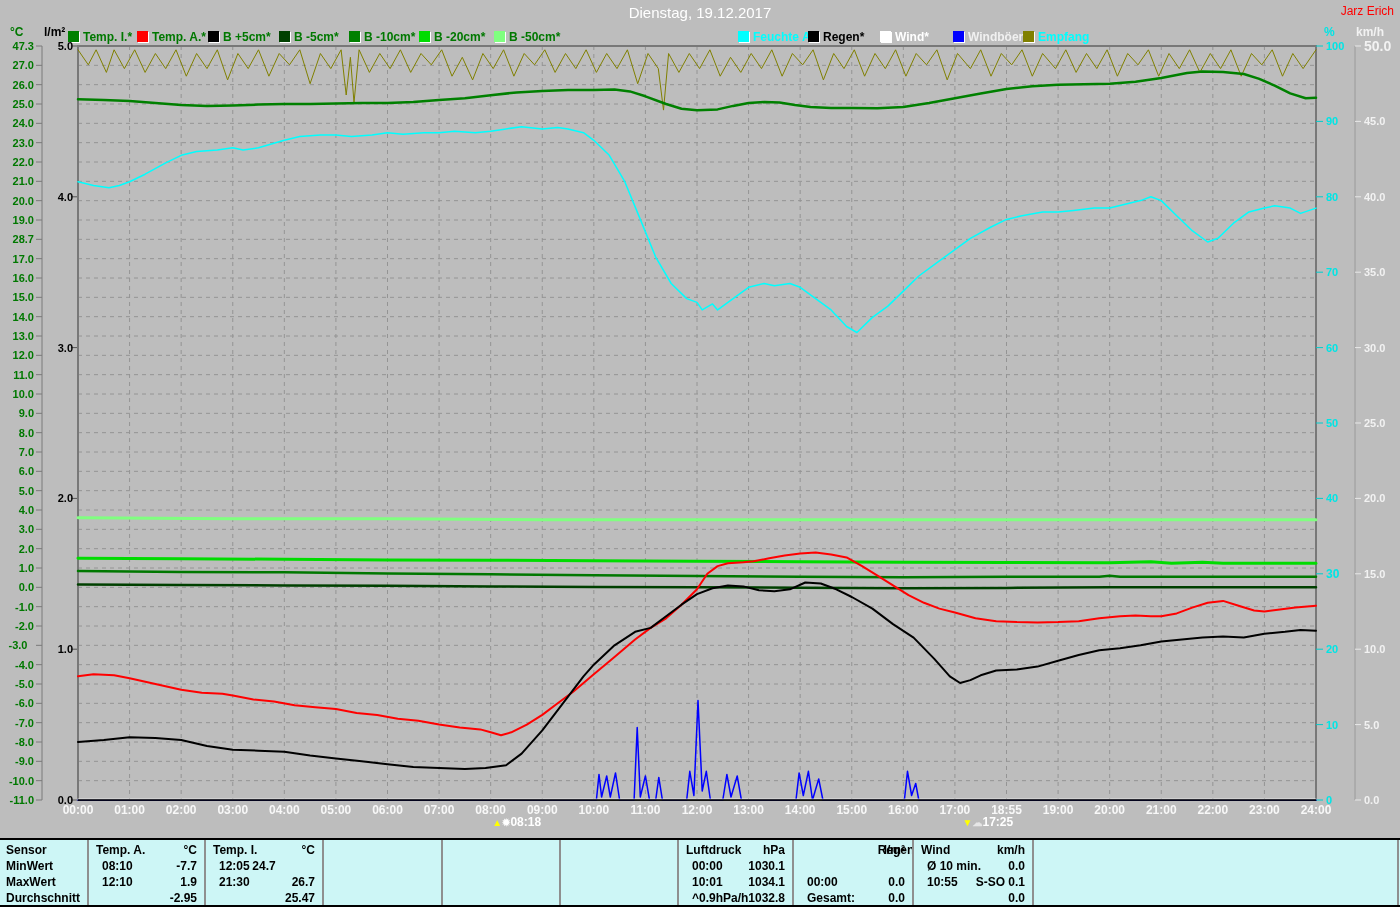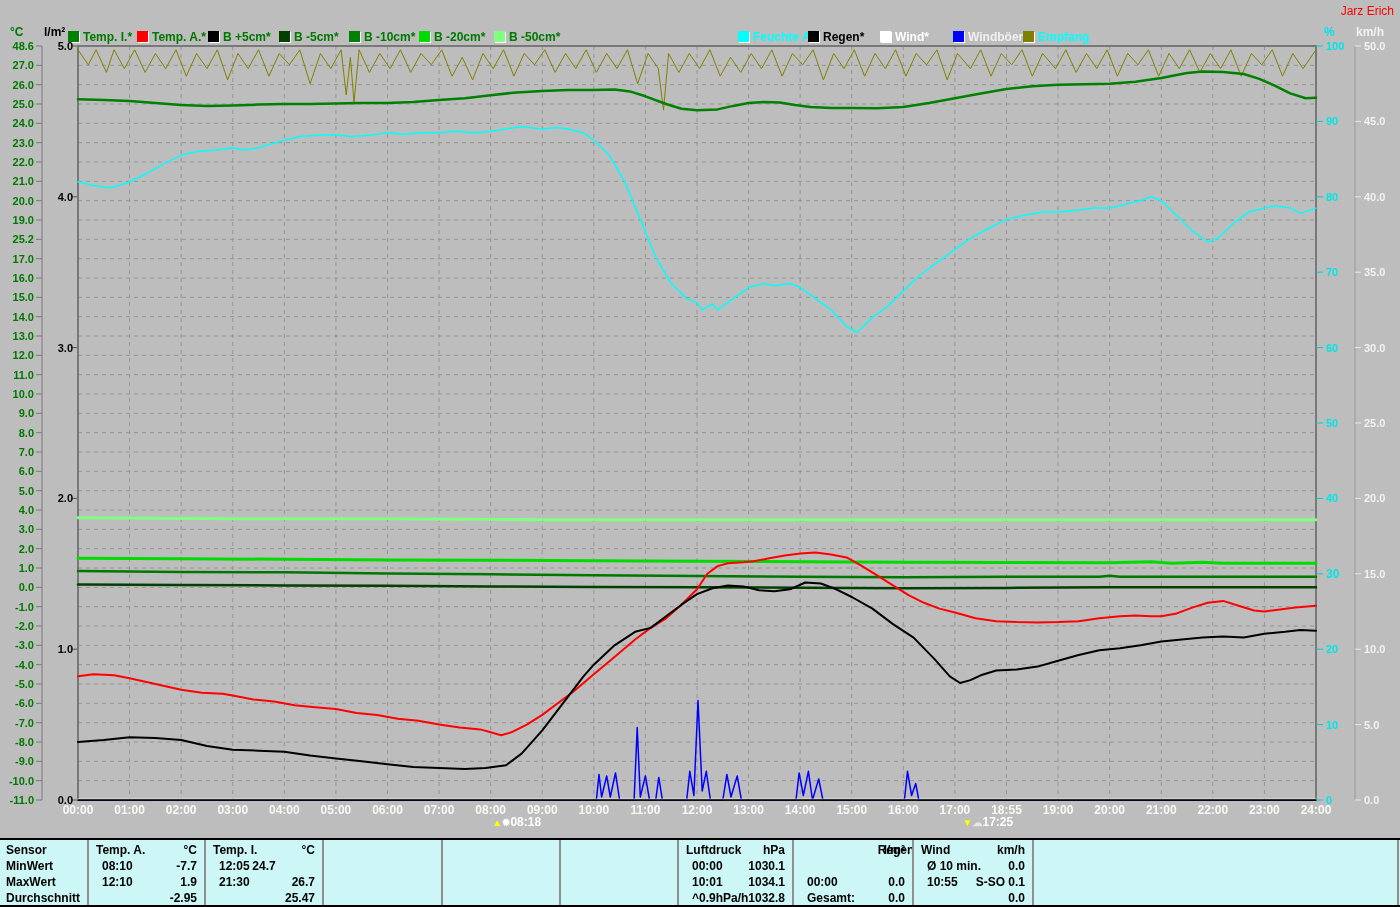--- a/index.html
+++ b/index.html
@@ -24,20 +24,21 @@
   .marker .mi{font-size:10px;}
   #stats-table{position:absolute;left:0;top:838px;width:1400px;height:69px;box-sizing:border-box;
                background:#cdf6f6;border-top:2px solid #000;border-bottom:2px solid #000;}
   .tsep{position:absolute;top:0;bottom:0;width:2px;background:#8f8f8f;}
   .tcell{position:absolute;font-size:12px;font-weight:bold;color:#000;line-height:14px;white-space:nowrap;}
 </style>
 </head>
 <body>
 
 <div class="screen">
+  <div class="title">Dienstag, 19.12.2017</div>
   <div class="author">Jarz Erich</div>
   <div class="unit unit-c">°C</div>
   <div class="unit unit-l">l/m²</div>
   <div class="unit unit-p">%</div>
   <div class="unit unit-k">km/h</div>
   <div id="legend">
       <div class="legend-item" style="left: 68px; color: rgb(0, 120, 0);"><span class="swatch" style="background: rgb(0, 128, 0);"></span><span>Temp. I.*</span></div>
       <div class="legend-item" style="left: 137px; color: rgb(0, 120, 0);"><span class="swatch" style="background: rgb(255, 0, 0);"></span><span>Temp. A.*</span></div>
       <div class="legend-item" style="left: 208px; color: rgb(0, 120, 0);"><span class="swatch" style="background: rgb(0, 0, 0);"></span><span>B +5cm*</span></div>
       <div class="legend-item" style="left: 279px; color: rgb(0, 120, 0);"><span class="swatch" style="background: rgb(0, 64, 0);"></span><span>B -5cm*</span></div>
@@ -191,52 +192,52 @@
       <polyline points="78.0,99.2 103.8,100.1 129.6,101.1 155.4,103.0 181.2,105.0 207.0,105.9 232.8,105.5 258.5,104.6 284.3,104.0 310.1,104.0 335.9,103.6 361.7,103.0 387.5,103.0 413.3,102.1 439.1,100.1 464.9,98.2 490.7,95.3 516.5,92.4 542.3,90.9 568.0,90.1 593.8,90.1 614.5,89.5 629.9,91.4 645.4,96.3 666.1,104.0 681.5,108.8 697.0,110.2 717.6,109.4 733.1,105.9 748.6,103.0 764.1,102.1 779.5,102.5 795.0,105.0 810.5,106.9 831.1,107.9 851.8,107.9 877.5,108.3 903.3,106.9 929.1,103.0 954.9,98.2 980.7,93.4 1006.5,88.9 1032.3,86.2 1058.1,84.7 1083.9,84.3 1109.7,83.7 1135.5,81.8 1161.3,77.9 1187.0,73.1 1202.5,71.5 1223.1,72.1 1243.8,74.0 1259.3,78.9 1274.7,85.6 1290.2,93.4 1305.7,98.2 1316.0,97.8" fill="none" stroke="#008000" stroke-width="2.5" stroke-linejoin="round" stroke-linecap="round"></polyline>
       <polyline points="78.0,181.7 93.5,185.5 109.0,187.8 119.3,185.5 129.6,181.7 145.1,174.2 165.7,162.9 181.2,155.3 196.6,151.6 217.3,150.1 232.8,147.8 243.1,150.1 258.5,147.8 284.3,140.3 299.8,136.5 320.4,135.0 335.9,135.0 351.4,136.5 372.0,135.0 387.5,132.7 403.0,134.2 423.6,132.7 439.1,132.7 454.6,131.2 475.2,132.7 490.7,131.2 506.1,128.9 521.6,126.7 542.3,128.9 557.7,127.4 568.0,128.9 583.5,132.7 593.8,140.3 609.3,155.3 624.8,181.7 640.3,219.4 655.7,257.1 671.2,283.5 686.7,298.6 697.0,302.4 702.2,309.9 712.5,303.9 717.6,309.9 733.1,298.6 748.6,287.3 764.1,283.5 774.4,285.8 789.9,283.5 800.2,287.3 815.6,298.6 831.1,309.9 846.6,326.5 856.9,332.5 872.4,317.4 887.9,306.1 903.3,291.1 918.8,276.0 939.4,260.9 954.9,249.6 970.4,238.3 991.0,227.0 1006.5,219.4 1022.0,215.7 1042.6,211.9 1058.1,211.9 1073.6,210.4 1094.2,208.1 1109.7,208.1 1125.1,204.3 1140.6,200.6 1150.9,196.8 1161.3,200.6 1176.7,215.7 1192.2,230.7 1207.7,242.0 1218.0,238.3 1233.5,223.2 1248.9,211.9 1264.4,208.1 1274.7,205.8 1290.2,208.1 1300.5,213.4 1316.0,208.1" fill="none" stroke="#00ffff" stroke-width="1.5" stroke-linejoin="round" stroke-linecap="round"></polyline>
       <polyline points="78.0,676.3 93.5,674.3 114.1,675.3 129.6,678.2 155.4,684.0 181.2,689.8 201.8,692.7 222.4,693.7 232.8,695.6 253.4,699.5 274.0,701.4 294.6,705.3 315.3,707.2 335.9,709.1 356.6,713.0 377.2,714.9 397.8,718.8 418.4,720.7 439.1,724.6 459.7,727.5 480.3,729.4 490.7,732.3 501.0,735.2 511.3,732.3 526.8,724.6 542.3,714.9 557.7,703.3 573.2,691.7 593.8,674.3 614.5,656.9 635.1,639.5 650.6,627.9 666.1,618.3 681.5,604.7 697.0,589.3 707.3,573.8 717.6,566.1 727.9,563.2 743.4,562.2 753.7,561.2 769.2,558.3 784.7,555.4 800.2,553.5 815.6,552.5 831.1,554.5 846.6,557.4 862.1,566.1 877.5,575.7 893.0,585.4 908.5,595.1 924.0,602.8 939.4,608.6 954.9,612.5 975.5,618.3 996.2,621.2 1016.8,622.1 1037.5,622.5 1058.1,622.1 1078.7,621.2 1099.3,618.3 1120.0,616.3 1135.5,615.4 1150.9,616.3 1161.3,616.3 1176.7,613.4 1192.2,607.6 1207.7,602.8 1223.1,600.9 1238.6,605.7 1254.1,610.5 1264.4,611.5 1279.9,609.6 1295.4,607.6 1316.0,605.7" fill="none" stroke="#ff0000" stroke-width="2" stroke-linejoin="round" stroke-linecap="round"></polyline>
       <polyline points="78.0,742.0 103.8,740.1 129.6,737.2 155.4,738.1 181.2,740.1 207.0,745.9 232.8,749.7 258.5,750.7 284.3,751.7 310.1,755.5 335.9,758.4 361.7,761.3 387.5,764.2 413.3,767.1 439.1,768.1 464.9,769.1 485.5,768.1 506.1,765.2 521.6,753.6 542.3,730.4 562.9,703.3 583.5,676.3 593.8,664.7 614.5,645.3 635.1,631.8 650.6,627.9 666.1,616.3 681.5,604.7 697.0,594.1 712.5,588.3 727.9,585.4 743.4,586.4 758.9,590.2 774.4,591.2 789.9,589.3 805.3,582.5 820.8,583.5 836.3,589.3 851.8,597.0 872.4,608.6 893.0,624.1 913.6,637.6 934.3,658.9 949.8,676.3 960.1,683.0 970.4,680.1 980.7,675.3 996.2,670.5 1016.8,669.5 1037.5,666.6 1058.1,660.8 1078.7,655.0 1099.3,650.2 1120.0,648.2 1140.6,645.3 1161.3,641.5 1181.9,639.5 1202.5,637.6 1223.1,636.6 1243.8,637.6 1264.4,633.7 1285.0,631.8 1300.5,629.9 1316.0,630.8" fill="none" stroke="#000000" stroke-width="2" stroke-linejoin="round" stroke-linecap="round"></polyline>
       <polyline points="78.0,800.0 596.4,800.0 599.0,774.4 601.6,797.0 606.7,775.9 610.3,797.0 615.5,772.9 619.6,800.0 634.1,800.0 637.2,727.6 640.3,797.0 645.4,775.9 649.5,800.0 655.7,800.0 658.8,777.4 662.4,800.0 686.7,800.0 689.8,771.3 693.9,795.5 698.0,700.5 702.2,791.0 706.3,771.3 710.4,800.0 722.8,800.0 726.9,774.4 731.0,797.0 737.2,775.9 741.4,800.0 796.0,800.0 799.1,772.9 803.3,795.5 808.4,771.3 812.5,800.0 818.7,778.9 822.9,800.0 904.4,800.0 907.5,771.3 911.6,795.5 915.7,783.4 918.8,800.0 1316.0,800.0" fill="none" stroke="#0000ff" stroke-width="1.5" stroke-linejoin="round" stroke-linecap="round"></polyline>
       <polyline points="78.0,800.0 1316.0,800.0" fill="none" stroke="#000000" stroke-width="1" stroke-linejoin="round" stroke-linecap="round"></polyline>
       <polyline points="78.0,799.2 1316.0,799.2" fill="none" stroke="#ffffff" stroke-width="1" stroke-linejoin="round" stroke-linecap="round"></polyline>
       <line x1="78" y1="800" x2="1316" y2="800" stroke="#000000" stroke-width="1.5"></line>
     </svg>
   <div id="labels">
-      <div class="alabel" style="left: 2px; top: 40px; width: 32px; text-align: right; color: rgb(0, 120, 0); font-size: 11px;">48.6</div>
+      <div class="alabel" style="left: 2px; top: 40px; width: 32px; text-align: right; color: rgb(0, 120, 0); font-size: 11px;">47.3</div>
       <div class="alabel" style="left: 2px; top: 59.3333px; width: 32px; text-align: right; color: rgb(0, 120, 0); font-size: 11px;">27.0</div>
       <div class="alabel" style="left: 2px; top: 78.6667px; width: 32px; text-align: right; color: rgb(0, 120, 0); font-size: 11px;">26.0</div>
       <div class="alabel" style="left: 2px; top: 98px; width: 32px; text-align: right; color: rgb(0, 120, 0); font-size: 11px;">25.0</div>
       <div class="alabel" style="left: 2px; top: 117.333px; width: 32px; text-align: right; color: rgb(0, 120, 0); font-size: 11px;">24.0</div>
       <div class="alabel" style="left: 2px; top: 136.667px; width: 32px; text-align: right; color: rgb(0, 120, 0); font-size: 11px;">23.0</div>
       <div class="alabel" style="left: 2px; top: 156px; width: 32px; text-align: right; color: rgb(0, 120, 0); font-size: 11px;">22.0</div>
       <div class="alabel" style="left: 2px; top: 175.333px; width: 32px; text-align: right; color: rgb(0, 120, 0); font-size: 11px;">21.0</div>
       <div class="alabel" style="left: 2px; top: 194.667px; width: 32px; text-align: right; color: rgb(0, 120, 0); font-size: 11px;">20.0</div>
       <div class="alabel" style="left: 2px; top: 214px; width: 32px; text-align: right; color: rgb(0, 120, 0); font-size: 11px;">19.0</div>
-      <div class="alabel" style="left: 2px; top: 233.333px; width: 32px; text-align: right; color: rgb(0, 120, 0); font-size: 11px;">25.2</div>
+      <div class="alabel" style="left: 2px; top: 233.333px; width: 32px; text-align: right; color: rgb(0, 120, 0); font-size: 11px;">28.7</div>
       <div class="alabel" style="left: 2px; top: 252.667px; width: 32px; text-align: right; color: rgb(0, 120, 0); font-size: 11px;">17.0</div>
       <div class="alabel" style="left: 2px; top: 272px; width: 32px; text-align: right; color: rgb(0, 120, 0); font-size: 11px;">16.0</div>
       <div class="alabel" style="left: 2px; top: 291.333px; width: 32px; text-align: right; color: rgb(0, 120, 0); font-size: 11px;">15.0</div>
       <div class="alabel" style="left: 2px; top: 310.667px; width: 32px; text-align: right; color: rgb(0, 120, 0); font-size: 11px;">14.0</div>
       <div class="alabel" style="left: 2px; top: 330px; width: 32px; text-align: right; color: rgb(0, 120, 0); font-size: 11px;">13.0</div>
       <div class="alabel" style="left: 2px; top: 349.333px; width: 32px; text-align: right; color: rgb(0, 120, 0); font-size: 11px;">12.0</div>
       <div class="alabel" style="left: 2px; top: 368.667px; width: 32px; text-align: right; color: rgb(0, 120, 0); font-size: 11px;">11.0</div>
       <div class="alabel" style="left: 2px; top: 388px; width: 32px; text-align: right; color: rgb(0, 120, 0); font-size: 11px;">10.0</div>
       <div class="alabel" style="left: 2px; top: 407.333px; width: 32px; text-align: right; color: rgb(0, 120, 0); font-size: 11px;">9.0</div>
       <div class="alabel" style="left: 2px; top: 426.667px; width: 32px; text-align: right; color: rgb(0, 120, 0); font-size: 11px;">8.0</div>
       <div class="alabel" style="left: 2px; top: 446px; width: 32px; text-align: right; color: rgb(0, 120, 0); font-size: 11px;">7.0</div>
       <div class="alabel" style="left: 2px; top: 465.333px; width: 32px; text-align: right; color: rgb(0, 120, 0); font-size: 11px;">6.0</div>
       <div class="alabel" style="left: 2px; top: 484.667px; width: 32px; text-align: right; color: rgb(0, 120, 0); font-size: 11px;">5.0</div>
       <div class="alabel" style="left: 2px; top: 504px; width: 32px; text-align: right; color: rgb(0, 120, 0); font-size: 11px;">4.0</div>
       <div class="alabel" style="left: 2px; top: 523.333px; width: 32px; text-align: right; color: rgb(0, 120, 0); font-size: 11px;">3.0</div>
       <div class="alabel" style="left: 2px; top: 542.667px; width: 32px; text-align: right; color: rgb(0, 120, 0); font-size: 11px;">2.0</div>
       <div class="alabel" style="left: 2px; top: 562px; width: 32px; text-align: right; color: rgb(0, 120, 0); font-size: 11px;">1.0</div>
       <div class="alabel" style="left: 2px; top: 581.333px; width: 32px; text-align: right; color: rgb(0, 120, 0); font-size: 11px;">0.0</div>
       <div class="alabel" style="left: 2px; top: 600.667px; width: 32px; text-align: right; color: rgb(0, 120, 0); font-size: 11px;">-1.0</div>
       <div class="alabel" style="left: 2px; top: 620px; width: 32px; text-align: right; color: rgb(0, 120, 0); font-size: 11px;">-2.0</div>
-      <div class="alabel" style="left: 2px; top: 639.333px; width: 32px; text-align: right; color: rgb(0, 120, 0); font-size: 11px;">-3.0</div>
+      <div class="alabel" style="left: 2px; top: 639.333px; width: 32px; text-align: center; color: rgb(0, 120, 0); font-size: 11px;">-3.0</div>
       <div class="alabel" style="left: 2px; top: 658.667px; width: 32px; text-align: right; color: rgb(0, 120, 0); font-size: 11px;">-4.0</div>
       <div class="alabel" style="left: 2px; top: 678px; width: 32px; text-align: right; color: rgb(0, 120, 0); font-size: 11px;">-5.0</div>
       <div class="alabel" style="left: 2px; top: 697.333px; width: 32px; text-align: right; color: rgb(0, 120, 0); font-size: 11px;">-6.0</div>
       <div class="alabel" style="left: 2px; top: 716.667px; width: 32px; text-align: right; color: rgb(0, 120, 0); font-size: 11px;">-7.0</div>
       <div class="alabel" style="left: 2px; top: 736px; width: 32px; text-align: right; color: rgb(0, 120, 0); font-size: 11px;">-8.0</div>
       <div class="alabel" style="left: 2px; top: 755.333px; width: 32px; text-align: right; color: rgb(0, 120, 0); font-size: 11px;">-9.0</div>
       <div class="alabel" style="left: 2px; top: 774.667px; width: 32px; text-align: right; color: rgb(0, 120, 0); font-size: 11px;">-10.0</div>
       <div class="alabel" style="left: 2px; top: 794px; width: 32px; text-align: right; color: rgb(0, 120, 0); font-size: 11px;">-11.0</div>
       <div class="alabel" style="left: 42px; top: 40px; width: 31px; text-align: right; color: rgb(0, 0, 0); font-size: 11px;">5.0</div>
       <div class="alabel" style="left: 42px; top: 190.8px; width: 31px; text-align: right; color: rgb(0, 0, 0); font-size: 11px;">4.0</div>
@@ -248,21 +249,21 @@
       <div class="alabel" style="left: 1326px; top: 115.4px; width: 30px; text-align: left; color: rgb(0, 229, 229); font-size: 11px;">90</div>
       <div class="alabel" style="left: 1326px; top: 190.8px; width: 30px; text-align: left; color: rgb(0, 229, 229); font-size: 11px;">80</div>
       <div class="alabel" style="left: 1326px; top: 266.2px; width: 30px; text-align: left; color: rgb(0, 229, 229); font-size: 11px;">70</div>
       <div class="alabel" style="left: 1326px; top: 341.6px; width: 30px; text-align: left; color: rgb(0, 229, 229); font-size: 11px;">60</div>
       <div class="alabel" style="left: 1326px; top: 417px; width: 30px; text-align: left; color: rgb(0, 229, 229); font-size: 11px;">50</div>
       <div class="alabel" style="left: 1326px; top: 492.4px; width: 30px; text-align: left; color: rgb(0, 229, 229); font-size: 11px;">40</div>
       <div class="alabel" style="left: 1326px; top: 567.8px; width: 30px; text-align: left; color: rgb(0, 229, 229); font-size: 12px;">30</div>
       <div class="alabel" style="left: 1326px; top: 643.2px; width: 30px; text-align: left; color: rgb(0, 229, 229); font-size: 11px;">20</div>
       <div class="alabel" style="left: 1326px; top: 718.6px; width: 30px; text-align: left; color: rgb(0, 229, 229); font-size: 11px;">10</div>
       <div class="alabel" style="left: 1326px; top: 794px; width: 30px; text-align: left; color: rgb(0, 229, 229); font-size: 11px;">0</div>
-      <div class="alabel" style="left: 1364px; top: 40px; width: 34px; text-align: left; color: rgb(242, 242, 242); font-size: 11px;">50.0</div>
+      <div class="alabel" style="left: 1364px; top: 40px; width: 34px; text-align: left; color: rgb(242, 242, 242); font-size: 14px;">50.0</div>
       <div class="alabel" style="left: 1364px; top: 115.4px; width: 34px; text-align: left; color: rgb(242, 242, 242); font-size: 11px;">45.0</div>
       <div class="alabel" style="left: 1364px; top: 190.8px; width: 34px; text-align: left; color: rgb(242, 242, 242); font-size: 11px;">40.0</div>
       <div class="alabel" style="left: 1364px; top: 266.2px; width: 34px; text-align: left; color: rgb(242, 242, 242); font-size: 11px;">35.0</div>
       <div class="alabel" style="left: 1364px; top: 341.6px; width: 34px; text-align: left; color: rgb(242, 242, 242); font-size: 11px;">30.0</div>
       <div class="alabel" style="left: 1364px; top: 417px; width: 34px; text-align: left; color: rgb(242, 242, 242); font-size: 11px;">25.0</div>
       <div class="alabel" style="left: 1364px; top: 492.4px; width: 34px; text-align: left; color: rgb(242, 242, 242); font-size: 11px;">20.0</div>
       <div class="alabel" style="left: 1364px; top: 567.8px; width: 34px; text-align: left; color: rgb(242, 242, 242); font-size: 11px;">15.0</div>
       <div class="alabel" style="left: 1364px; top: 643.2px; width: 34px; text-align: left; color: rgb(242, 242, 242); font-size: 11px;">10.0</div>
       <div class="alabel" style="left: 1364px; top: 718.6px; width: 34px; text-align: left; color: rgb(242, 242, 242); font-size: 11px;">5.0</div>
       <div class="alabel" style="left: 1364px; top: 794px; width: 34px; text-align: left; color: rgb(242, 242, 242); font-size: 11px;">0.0</div>

